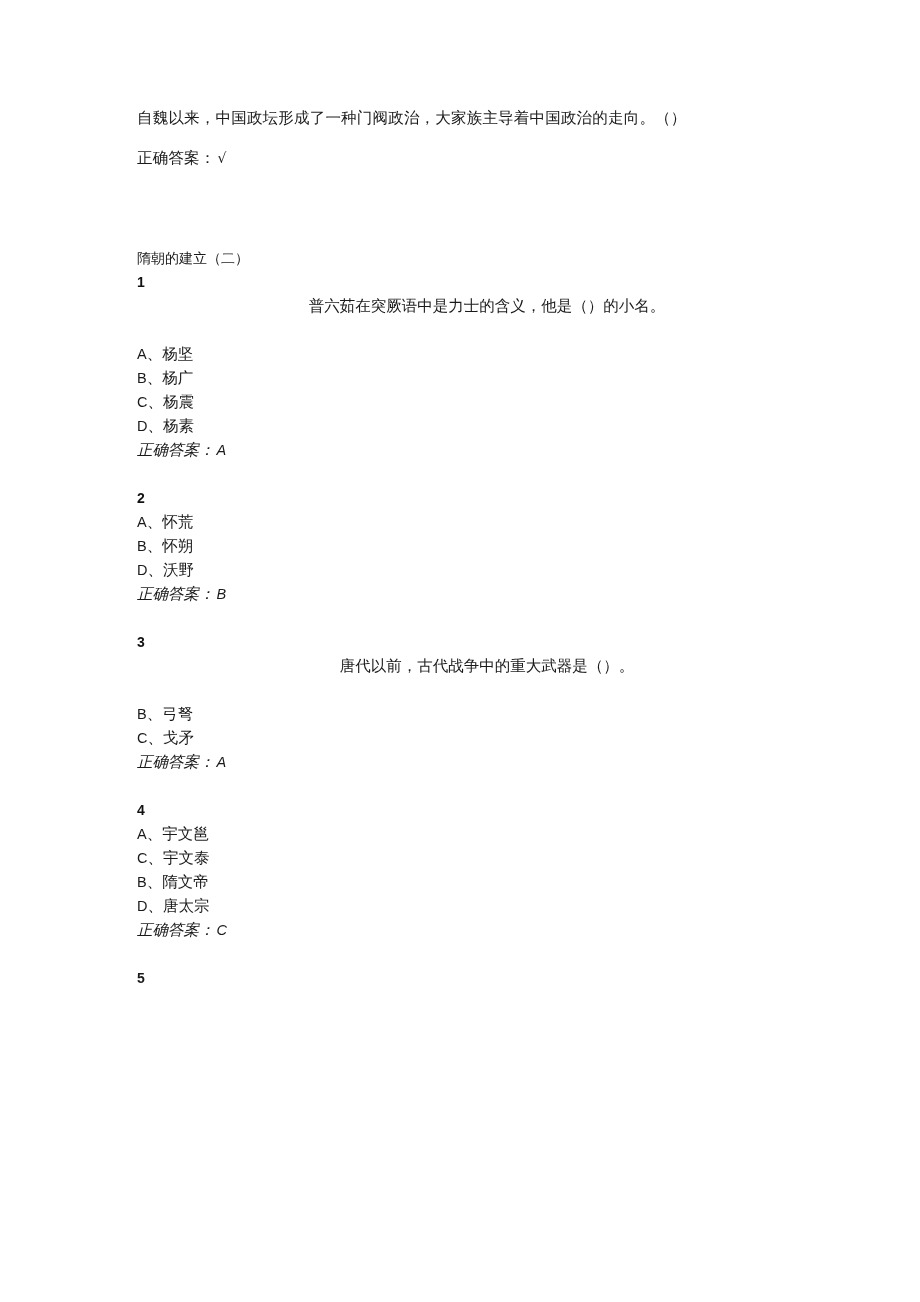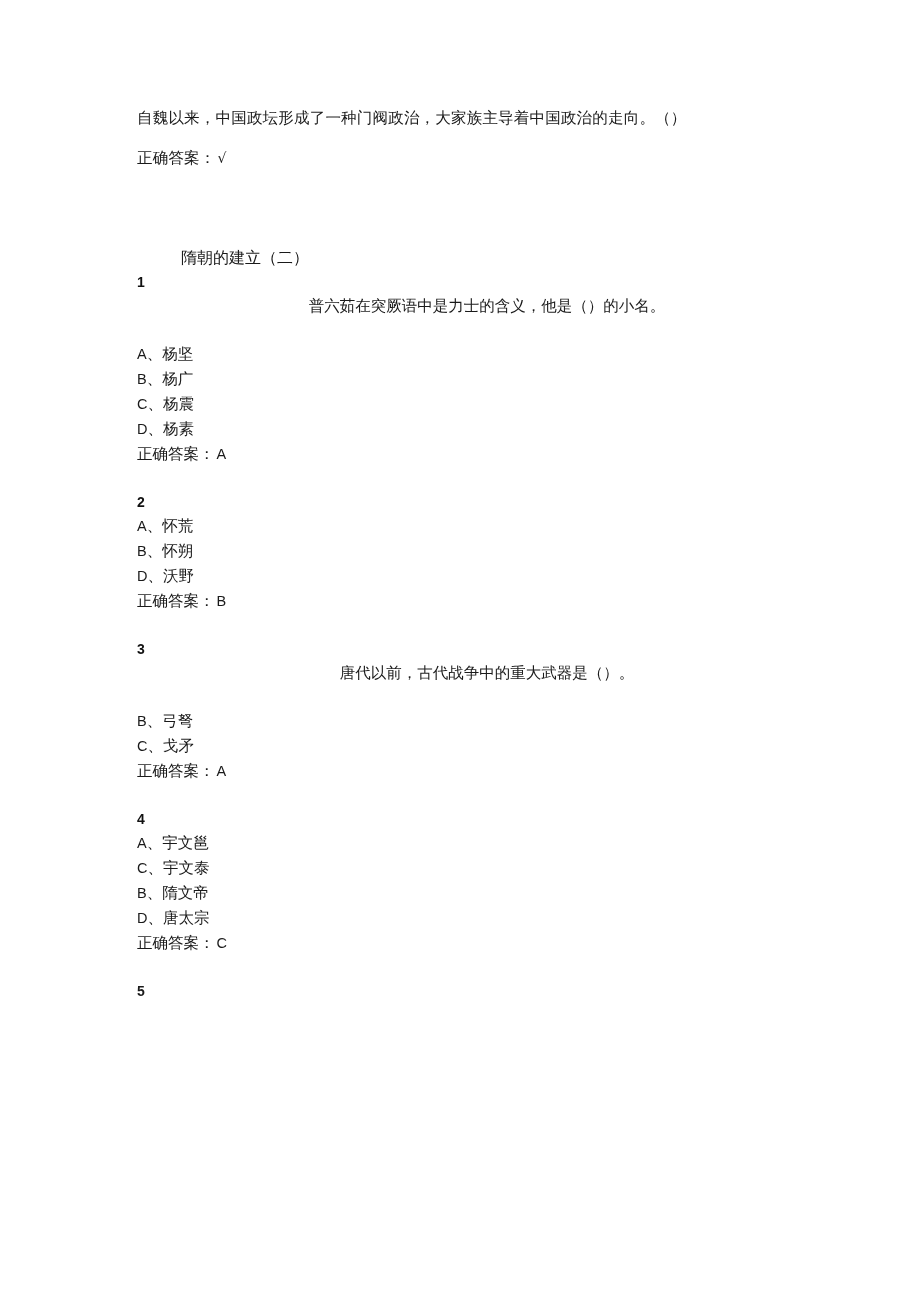--- a/index.html
+++ b/index.html
@@ -58,24 +58,23 @@
     font-family: "DejaVu Sans", sans-serif;
     font-size: 14px;
     padding-left: 2px;
   }
 
   
   .section {
     margin-top: 78px;
   }
   .section-title {
-    font-size: 16px;
+    font-size: 14px;
     line-height: 24px;
     margin-bottom: 0;
-    margin-left: 44px;
   }
 
   
   .question {
     margin-top: 0;
   }
   .question + .question {
     margin-top: 24px;
   }
   .q-num {
@@ -103,25 +102,26 @@
   }
   .opt-letter {
     font-family: "Liberation Sans", "DejaVu Sans", sans-serif;
     font-size: 14.5px;
   }
   .opt-sep {
     font-family: "DejaVu Serif", "Liberation Serif", serif;
     font-size: 15.5px;
   }
   .opt-text {
-    font-family: Liberation Mono, monospace;
+    font-family: Liberation Serif, serif;
   }
   .answer-line {
     font-size: 15.5px;
     line-height: 24px;
+    font-style: italic;
   }
   .answer-label {
     font-family: "DejaVu Serif", "Liberation Serif", serif;
   }
   .answer-value {
     font-family: "Liberation Sans", "DejaVu Sans", sans-serif;
     font-size: 14.5px;
     padding-left: 2px;
   }
   .trailing-num {

